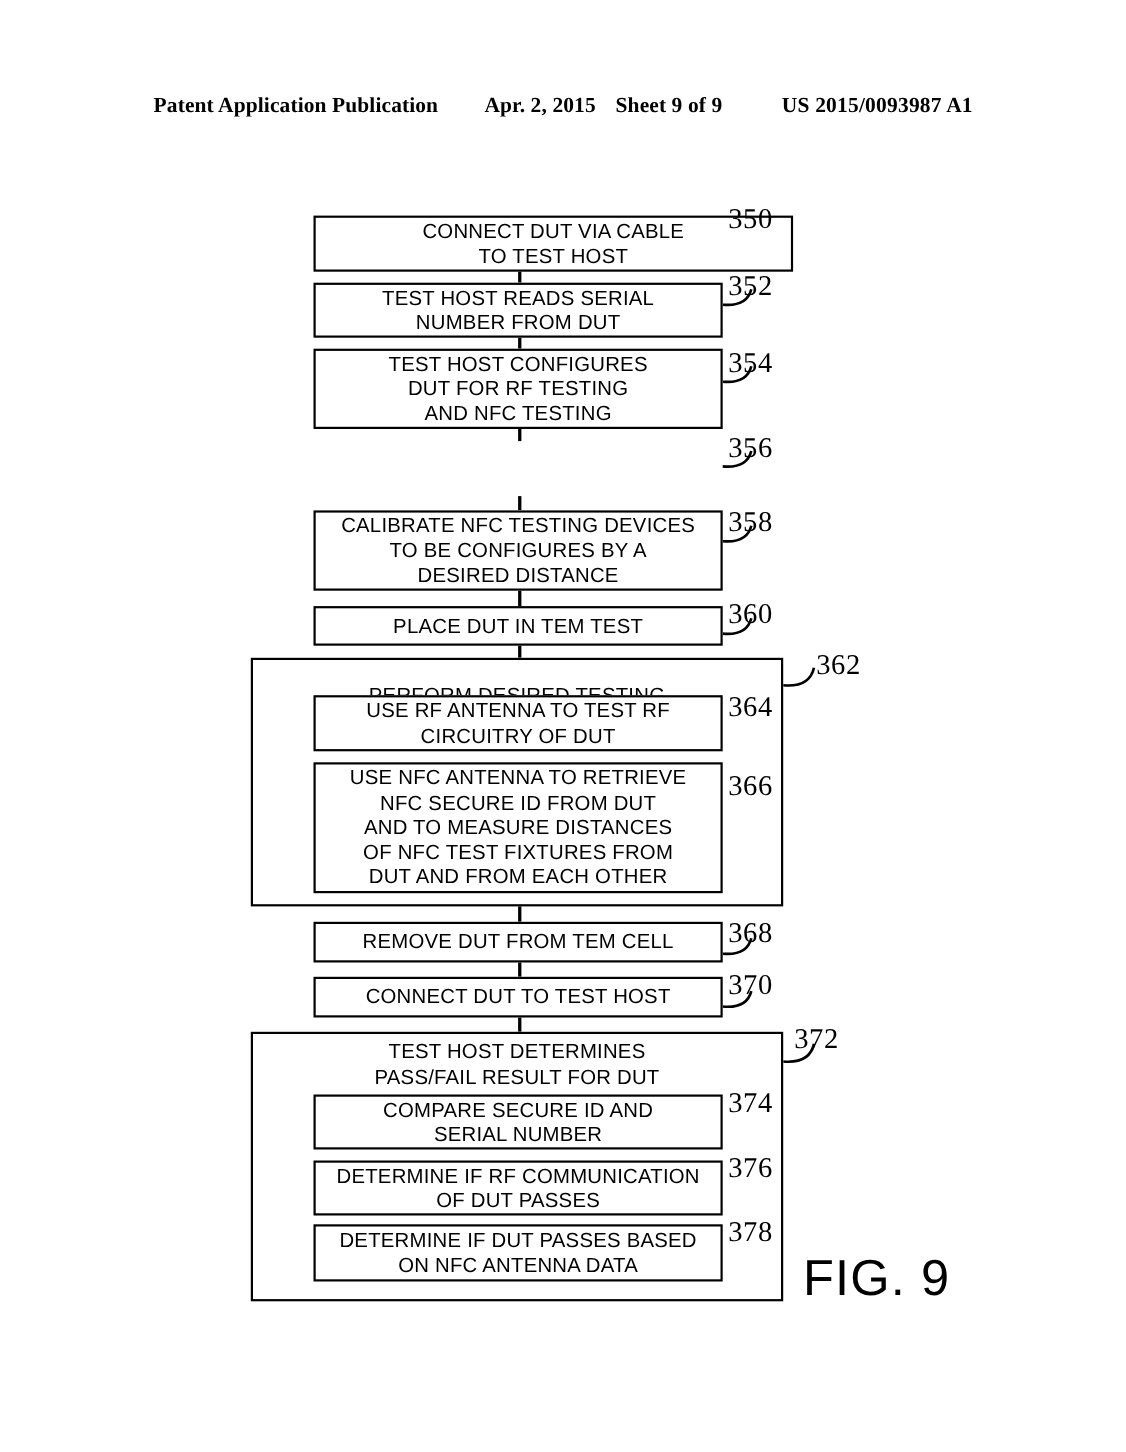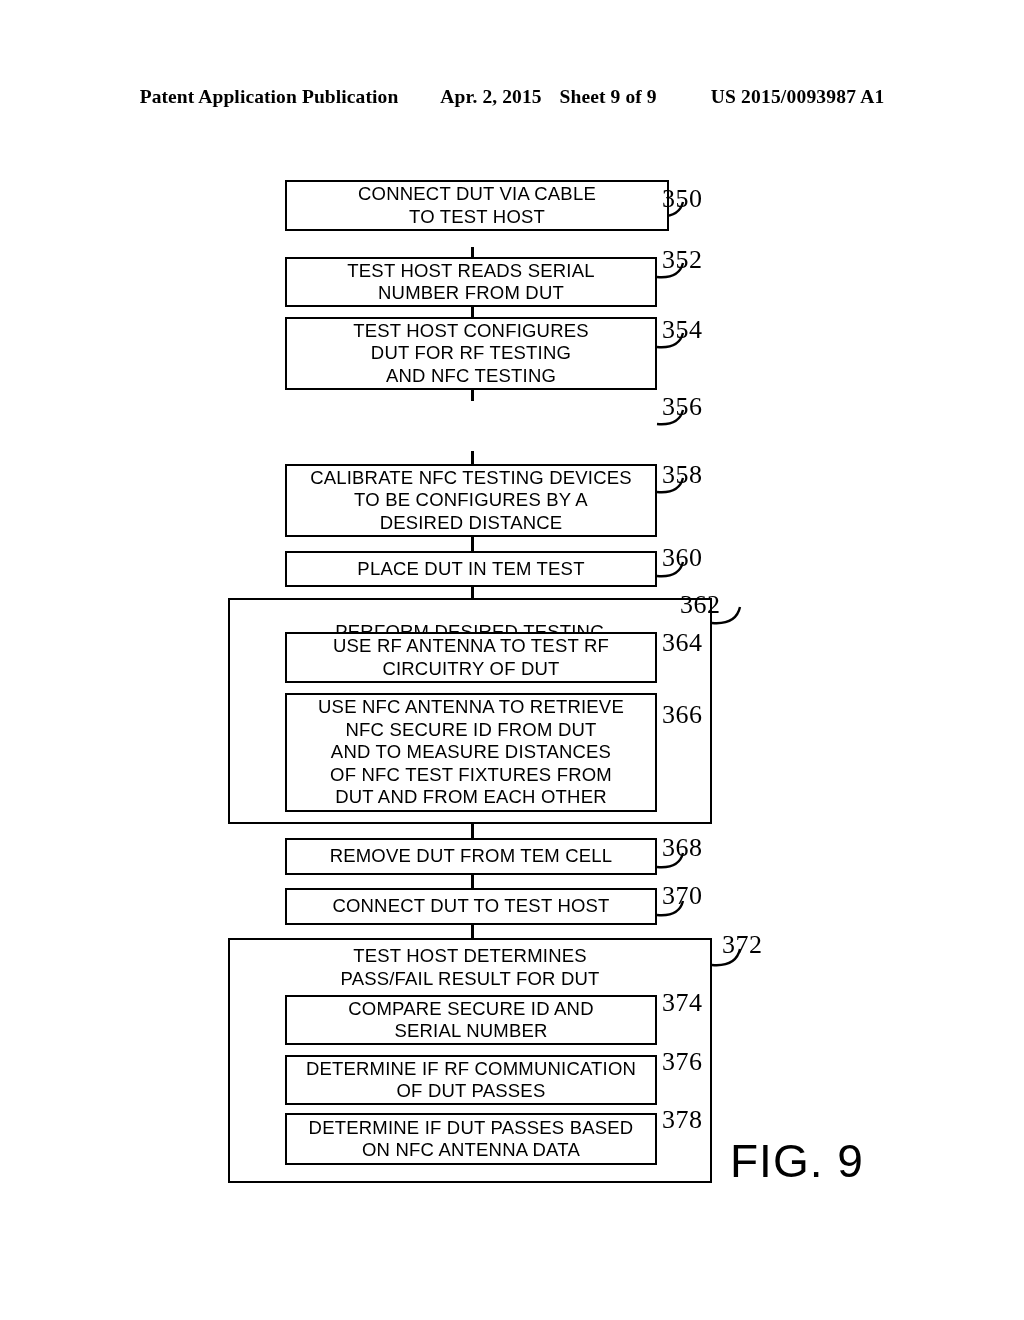--- a/index.html
+++ b/index.html
@@ -135,21 +135,21 @@
     <path d="M657 660 q22 2 26 -14"></path>
     <path d="M657 732 q22 2 26 -14"></path>
     <path d="M657 867 q22 2 26 -14"></path>
     <path d="M657 915 q22 2 26 -14"></path>
     <path d="M712 965 q24 2 28 -16"></path>
     <path d="M657 1022 q22 2 26 -14"></path>
     <path d="M657 1082 q22 2 26 -14"></path>
     <path d="M657 1140 q22 2 26 -14"></path>
   </svg>
 
-  <div class="box" style="left:285px; top:180px; width:384px; height:51px;">
+  <div class="box" style="left:285px; top:196px; width:436px; height:51px;">
     <span class="ln">CONNECT DUT VIA CABLE</span>
     <span class="ln">TO TEST HOST</span>
   </div>
   <div class="ref" style="left:662px; top:186px;">350</div>
   <div class="conn" style="top:247px; height:10px;"></div>
 
   <div class="box" style="left:285px; top:257px; width:372px; height:50px;">
     <span class="ln">TEST HOST READS SERIAL</span>
     <span class="ln">NUMBER FROM DUT</span>
   </div>
@@ -176,21 +176,21 @@
   <div class="conn" style="top:537px; height:14px;"></div>
 
   <div class="box" style="left:285px; top:551px; width:372px; height:36px;">
     <span class="ln">PLACE DUT IN TEM TEST</span>
   </div>
   <div class="ref" style="left:662px; top:545px;">360</div>
   <div class="conn" style="top:587px; height:11px;"></div>
 
   <div class="groupbox" style="left:228px; top:598px; width:484px; height:226px;"></div>
   <div class="group-title" style="left:228px; top:621px; width:484px;">PERFORM DESIRED TESTING</div>
-  <div class="ref" style="left:680px; top:592px;">362</div>
+  <div class="ref" style="left:742px; top:592px;">362</div>
 
   <div class="box" style="left:285px; top:632px; width:372px; height:51px;">
     <span class="ln">USE RF ANTENNA TO TEST RF</span>
     <span class="ln">CIRCUITRY OF DUT</span>
   </div>
   <div class="ref" style="left:662px; top:630px;">364</div>
 
   <div class="box" style="left:285px; top:693px; width:372px; height:119px;text-align:right;">
     <span class="ln">USE NFC ANTENNA TO RETRIEVE</span>
     <span class="ln">NFC SECURE ID FROM DUT</span>

